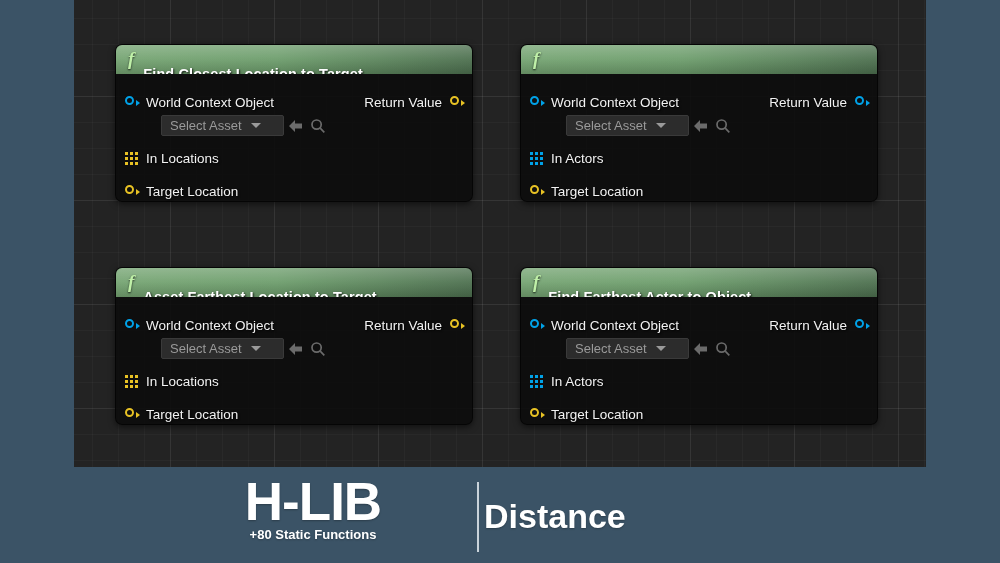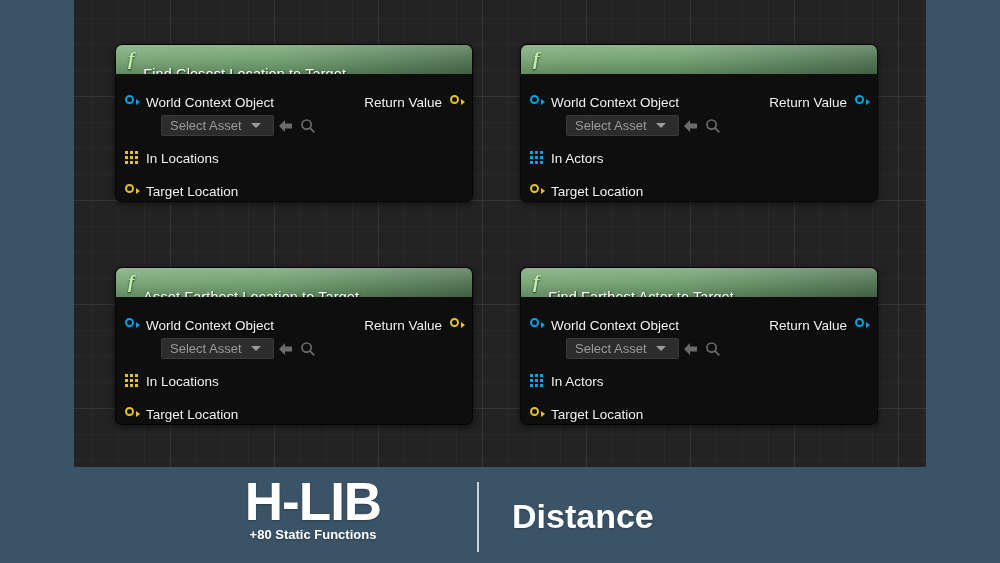--- a/index.html
+++ b/index.html
@@ -70,38 +70,38 @@
     font-weight: 700;
     font-size: 19px;
     color: #bff0a8;
     text-shadow: 0 1px 2px rgba(0,0,0,0.8);
     margin: 0 9px 0 4px;
     line-height: 1;
     padding-bottom: 2px;
   }
   .node-title {
     font-size: 14.5px;
-    font-weight: normal;
+    font-weight: bold;
     color: #ffffff;
     text-shadow: 1px 1px 2px rgba(0,0,0,0.85);
     white-space: nowrap;
     letter-spacing: 0.1px;
     margin-top: 28px;
   }
 
   .node-body {
     position: relative;
     height: 127px;
   }
 
   
   .pin-row {
     position: absolute;
     display: flex;
-    align-items: flex-start;
+    align-items: center;
   }
   .pin-label {
     font-size: 13.5px;
     color: #f2f2f2;
     text-shadow: 1px 1px 2px rgba(0,0,0,0.9);
     white-space: nowrap;
   }
 
   
   .pin-obj, .pin-vec {
@@ -146,21 +146,21 @@
   .asset-widget {
     position: absolute;
     display: flex;
     align-items: center;
   }
   .asset-combo {
     background: #2c2c2c;
     border: 1px solid #3a3a3a;
     border-radius: 2px;
     height: 21px;
-    padding: 0 12px 0 8px;
+    padding: 0 22px 0 8px;
     display: flex;
     align-items: center;
     gap: 9px;
     box-sizing: border-box;
   }
   .asset-combo-text {
     font-size: 13px;
     color: #9a9a9a;
     white-space: nowrap;
   }
@@ -210,21 +210,21 @@
   .divider {
     position: absolute;
     left: 477px;
     top: 15px;
     width: 2px;
     height: 70px;
     background: #c9d3da;
   }
   .category {
     position: absolute;
-    left: 512px;
+    left: 484px;
     top: 30px;
     font-size: 34px;
     font-weight: bold;
     color: #ffffff;
     text-shadow: 0 1px 2px rgba(0,0,0,0.28);
   }
 </style>
 </head>
 <body>
 
@@ -393,21 +393,21 @@
       <div class="pin-row" style="right:9px; top:21px;">
         <span class="pin-label" style="margin-right:8px;">Return Value</span>
         <span class="pin-vec c-yellow"></span>
       </div>
     </div>
   </div>
 
   <div class="bp-node" style="left:446px; top:267px;">
     <div class="node-header">
       <span class="fn-icon">f</span>
-      <span class="node-title">Find Farthest Actor to Target</span>
+      <span class="node-title">Find Farthest Actor to Object</span>
     </div>
     <div class="node-body">
 
       <div class="pin-row" style="left:9px; top:21px;">
         <span class="pin-obj c-blue"></span>
         <span class="pin-label" style="margin-left:8px;">World Context Object</span>
       </div>
       <div class="asset-widget" style="left:45px; top:41px;">
         <div class="asset-combo">
           <span class="asset-combo-text">Select Asset</span>

